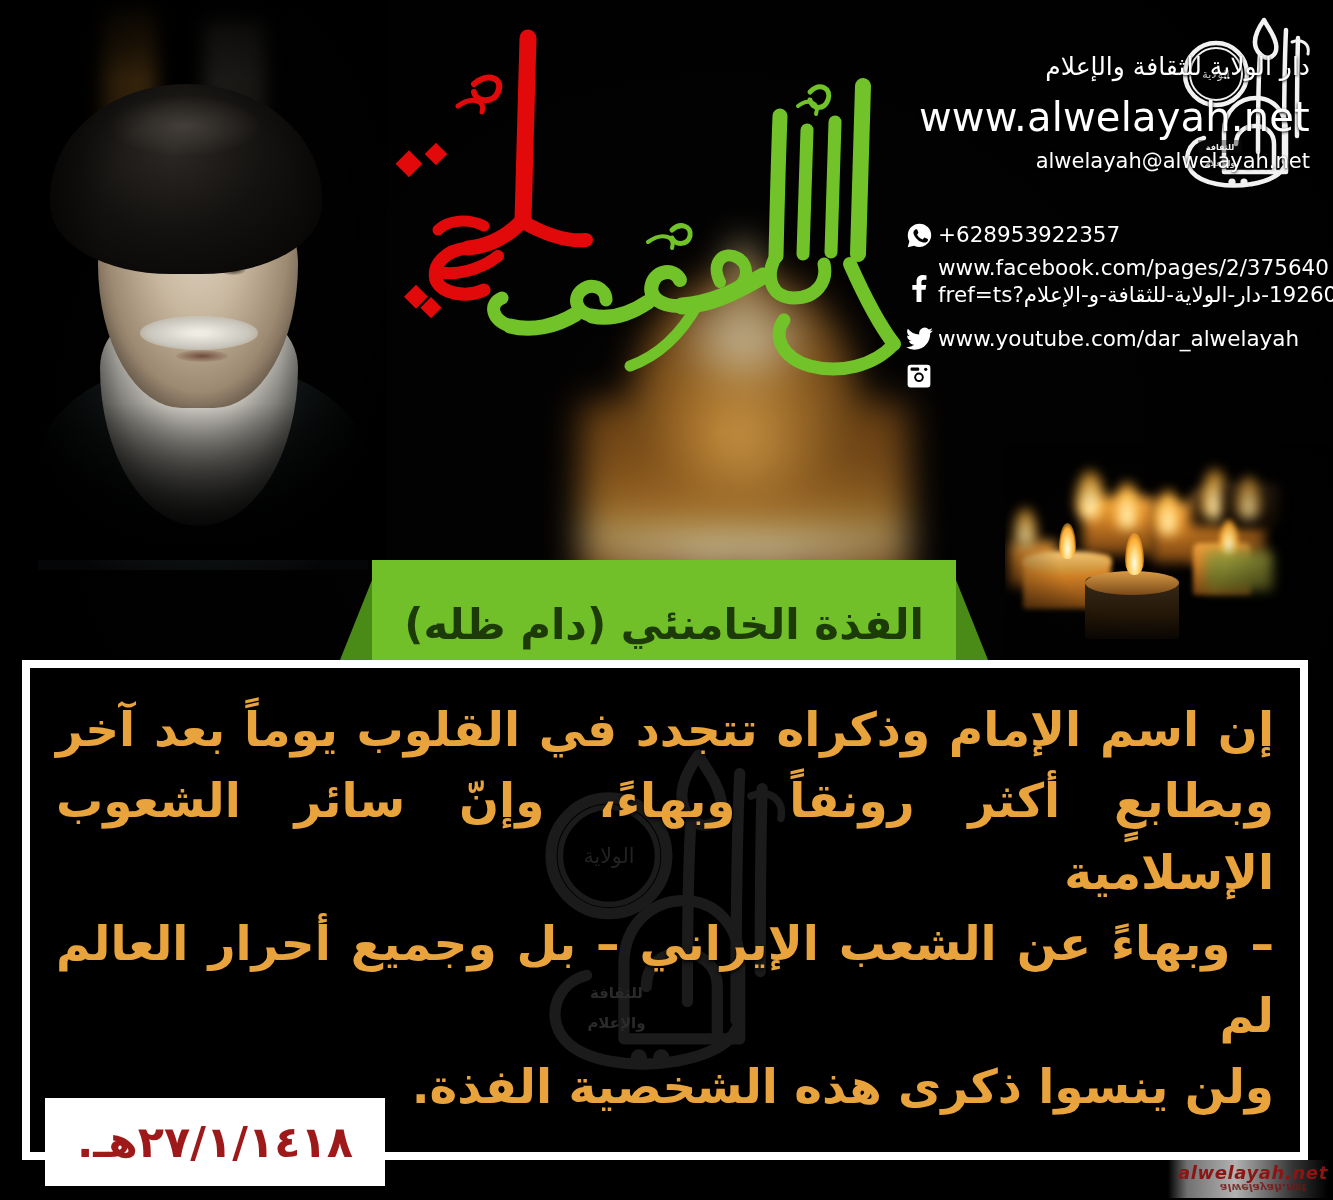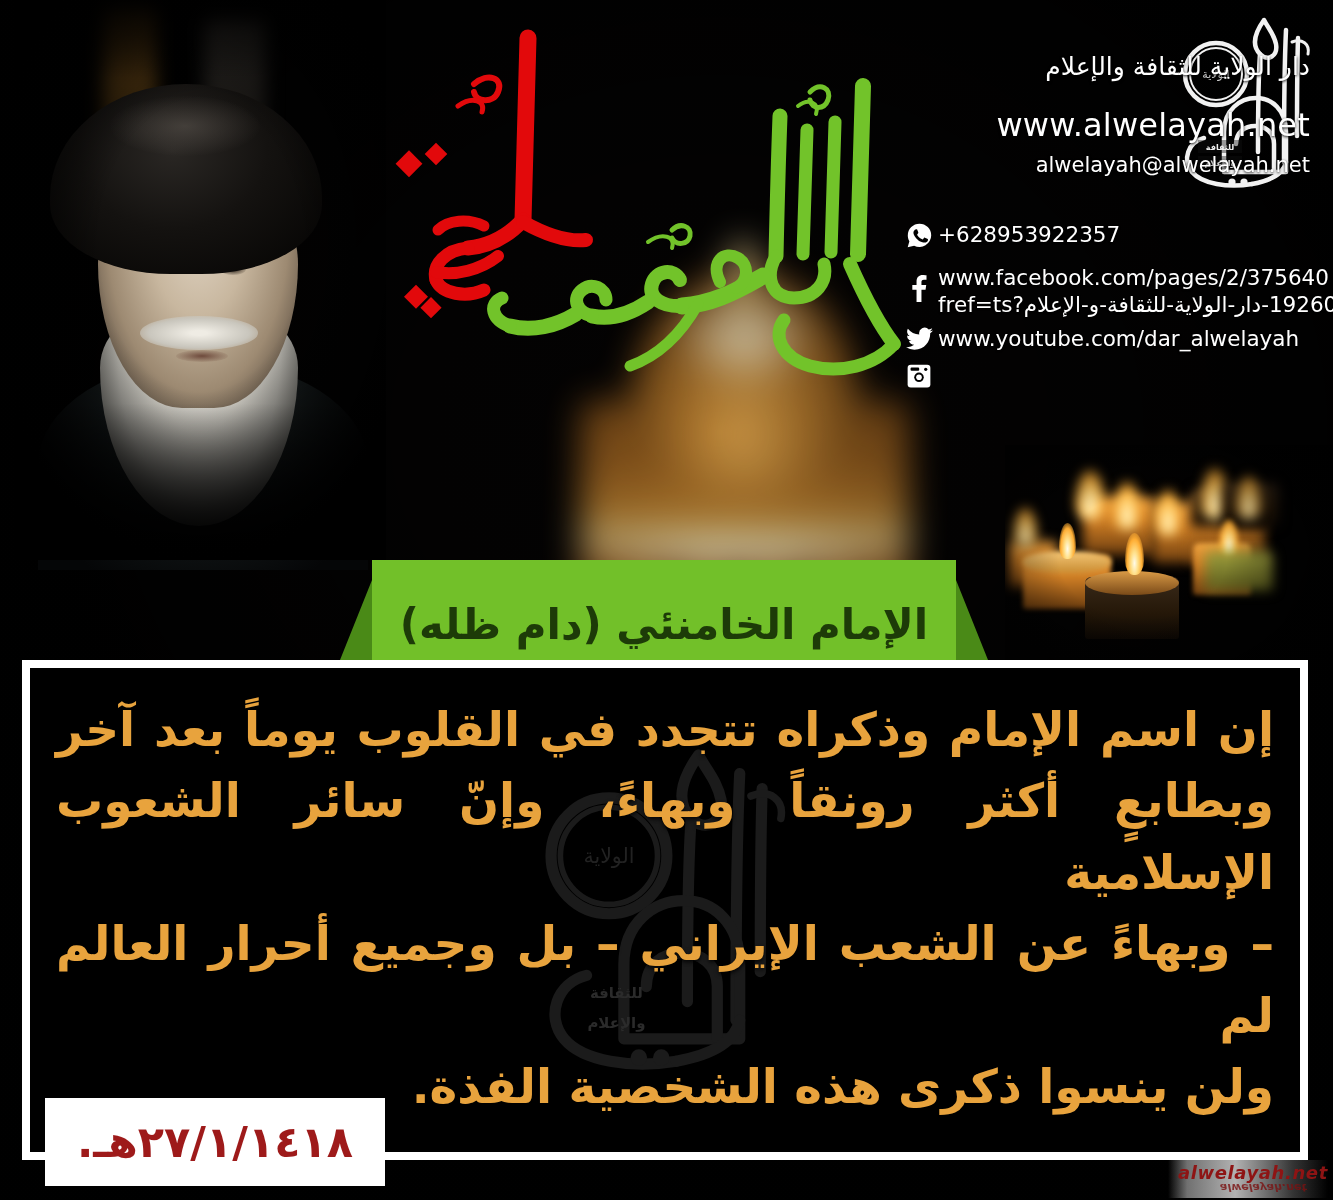--- a/index.html
+++ b/index.html
@@ -219,22 +219,22 @@
     direction: rtl;
     color: #fff;
   }
   .org-name {
     font-size: 25px; font-weight: 400; line-height: 1.2;
     letter-spacing: .2px;
     text-shadow: 0 1px 3px #000;
   }
   .site-url {
     direction: ltr; text-align: right;
-    font-size: 32px; font-weight: 400;
-    margin-top: 24px; letter-spacing: .2px;
+    font-size: 40px; font-weight: 400;
+    margin-top: 12px; letter-spacing: .2px;
     text-shadow: 0 1px 3px #000;
   }
   .email {
     direction: ltr; text-align: right;
     font-size: 21px; font-weight: 400;
     margin-top: 9px;
     text-shadow: 0 1px 3px #000;
   }
 
   .social {
@@ -249,21 +249,21 @@
   }
   .sicon {
     width: 38px; min-width: 38px; height: 34px;
     display: flex; align-items: center; justify-content: center;
   }
   .sicon svg { display: block; }
   .stext {
     color: #fff; font-size: 21.5px; line-height: 1.25;
     text-shadow: 0 1px 2px #000; white-space: nowrap;
   }
-  .fb-row { align-items: flex-end; }
+  .fb-row { align-items: flex-start; }
   .fb-row .sicon { height: 64px; }
   .fb-line2 { direction: rtl; text-align: right; unicode-bidi: plaintext; }
 
   
   .logo {
     position: absolute;
     left: 1168px; top: 12px;
     width: 156px; height: 182px;
   }
   .logo svg { width: 100%; height: 100%; }
@@ -588,21 +588,21 @@
       <svg viewBox="0 0 40 118" preserveAspectRatio="none" aria-hidden="true">
         <polygon points="40,0 40,100 0,100" fill="#4a8a17"></polygon>
       </svg>
     </div>
     <div class="ribbon-r">
       <svg viewBox="0 0 40 118" preserveAspectRatio="none" aria-hidden="true">
         <polygon points="0,0 0,100 40,100" fill="#4a8a17"></polygon>
       </svg>
     </div>
     <div class="banner">
-      <span class="banner-title">الإمام الخامنئي (دام ظله)</span>
+      <span class="banner-title">الفذة الخامنئي (دام ظله)</span>
     </div>
   </div>
 
   <div class="frame">
 
     <div class="wm">
       <svg viewBox="0 0 156 182" xmlns="http://www.w3.org/2000/svg" aria-hidden="true">
         <g fill="none" stroke="#1b1b1b" stroke-width="6" stroke-linecap="round" stroke-linejoin="round">
           <circle cx="48" cy="62" r="31"></circle>
           <circle cx="48" cy="62" r="26" stroke-width="3"></circle>

